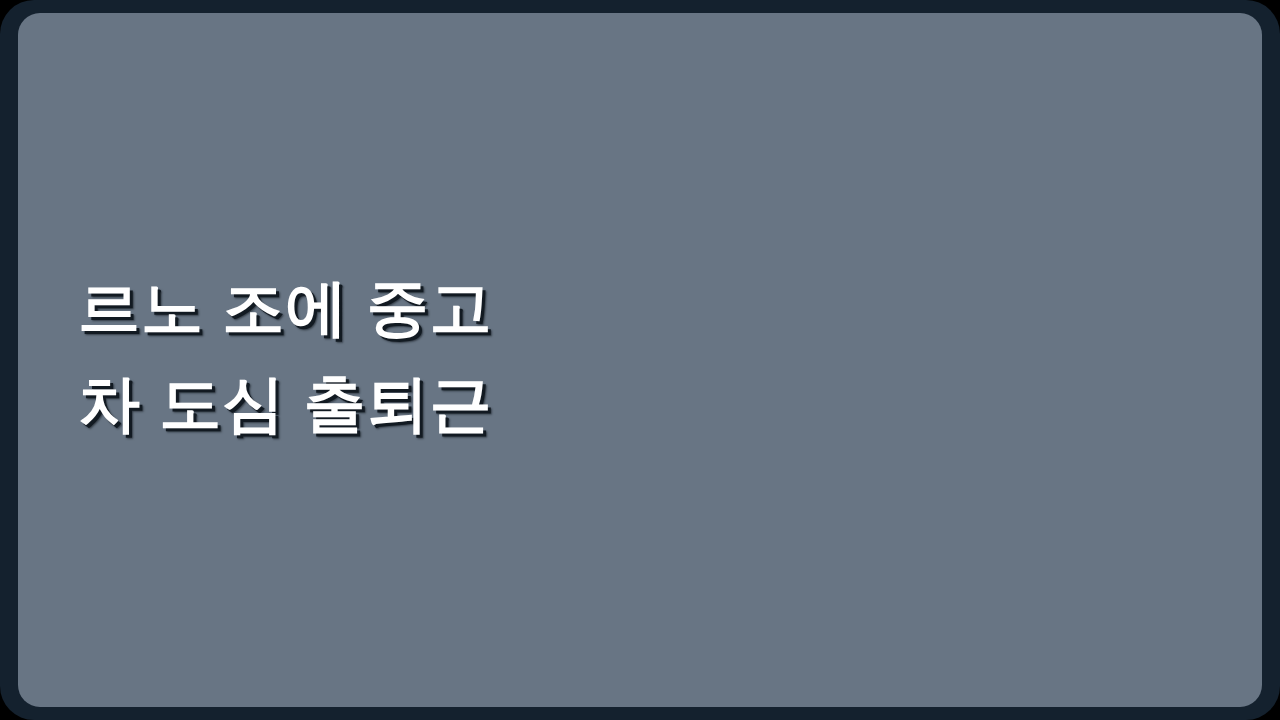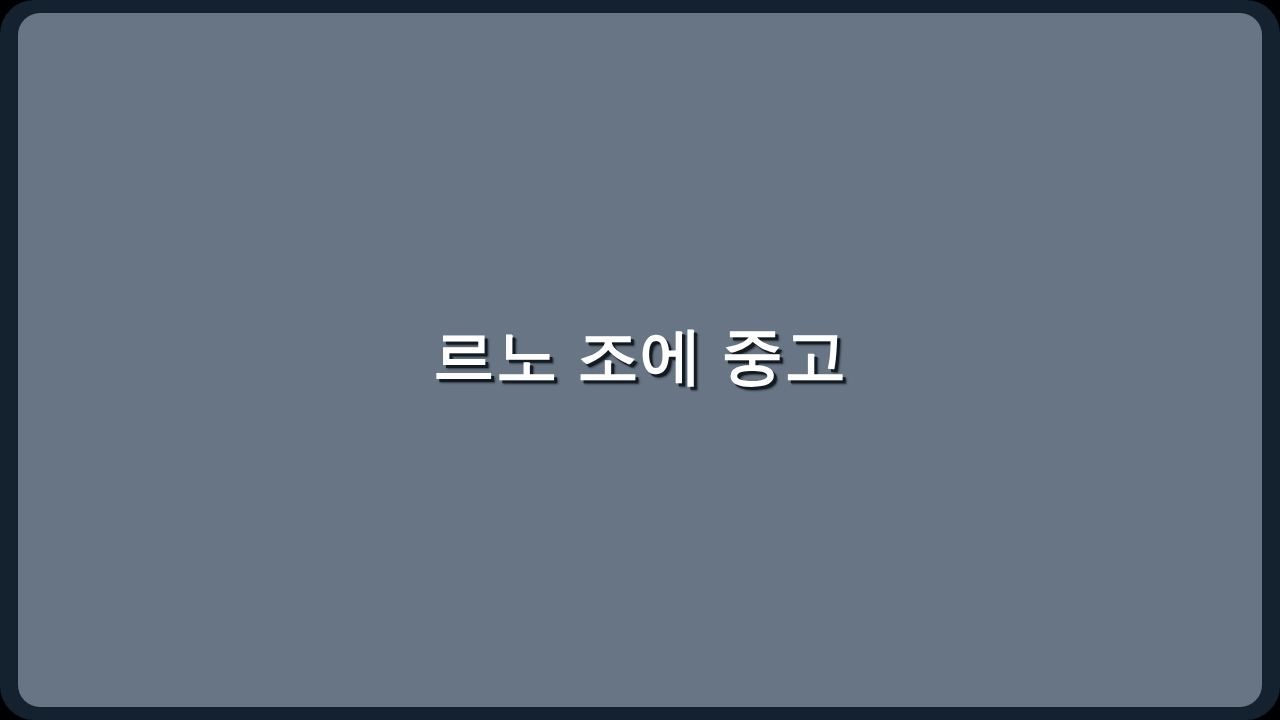--- a/index.html
+++ b/index.html
@@ -48,21 +48,21 @@
     display: flex;
     flex-direction: column;
     align-items: center;
     justify-content: center;
     overflow: hidden;
   }
 
   
   #headline-block {
     width: 100%;
-    text-align: center;
+    text-align: left;
     padding: 0 60px;
     box-sizing: border-box;
     margin-top: -8px;
   }
 
   .headline-line {
     display: block;
     color: #ffffff;
     font-family: "Liberation Sans", "DejaVu Sans", sans-serif;
     font-weight: bold;
@@ -77,19 +77,20 @@
 <body>
 
 <div id="card-canvas">
 
   <div id="card-frame">
 
     <div id="card-panel">
 
       <div id="headline-block">
         <span class="headline-line">르노 조에 중고</span>
+        <span class="headline-line">차 도심 출퇴근</span>
       </div>
 
     </div>
 
   </div>
 
 </div>
 
 </body></html>

